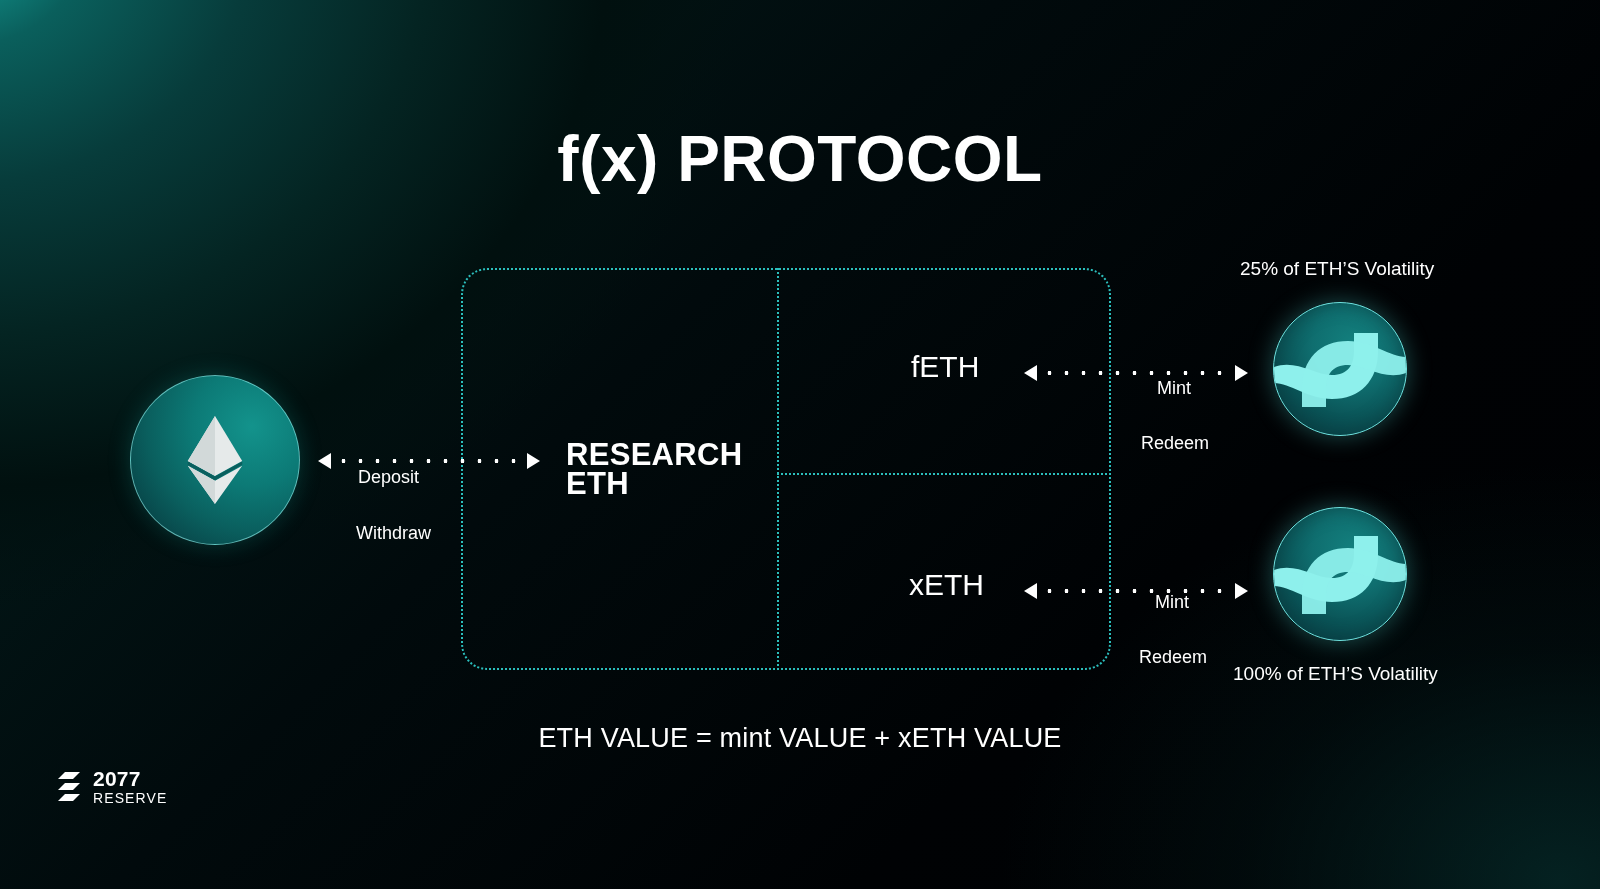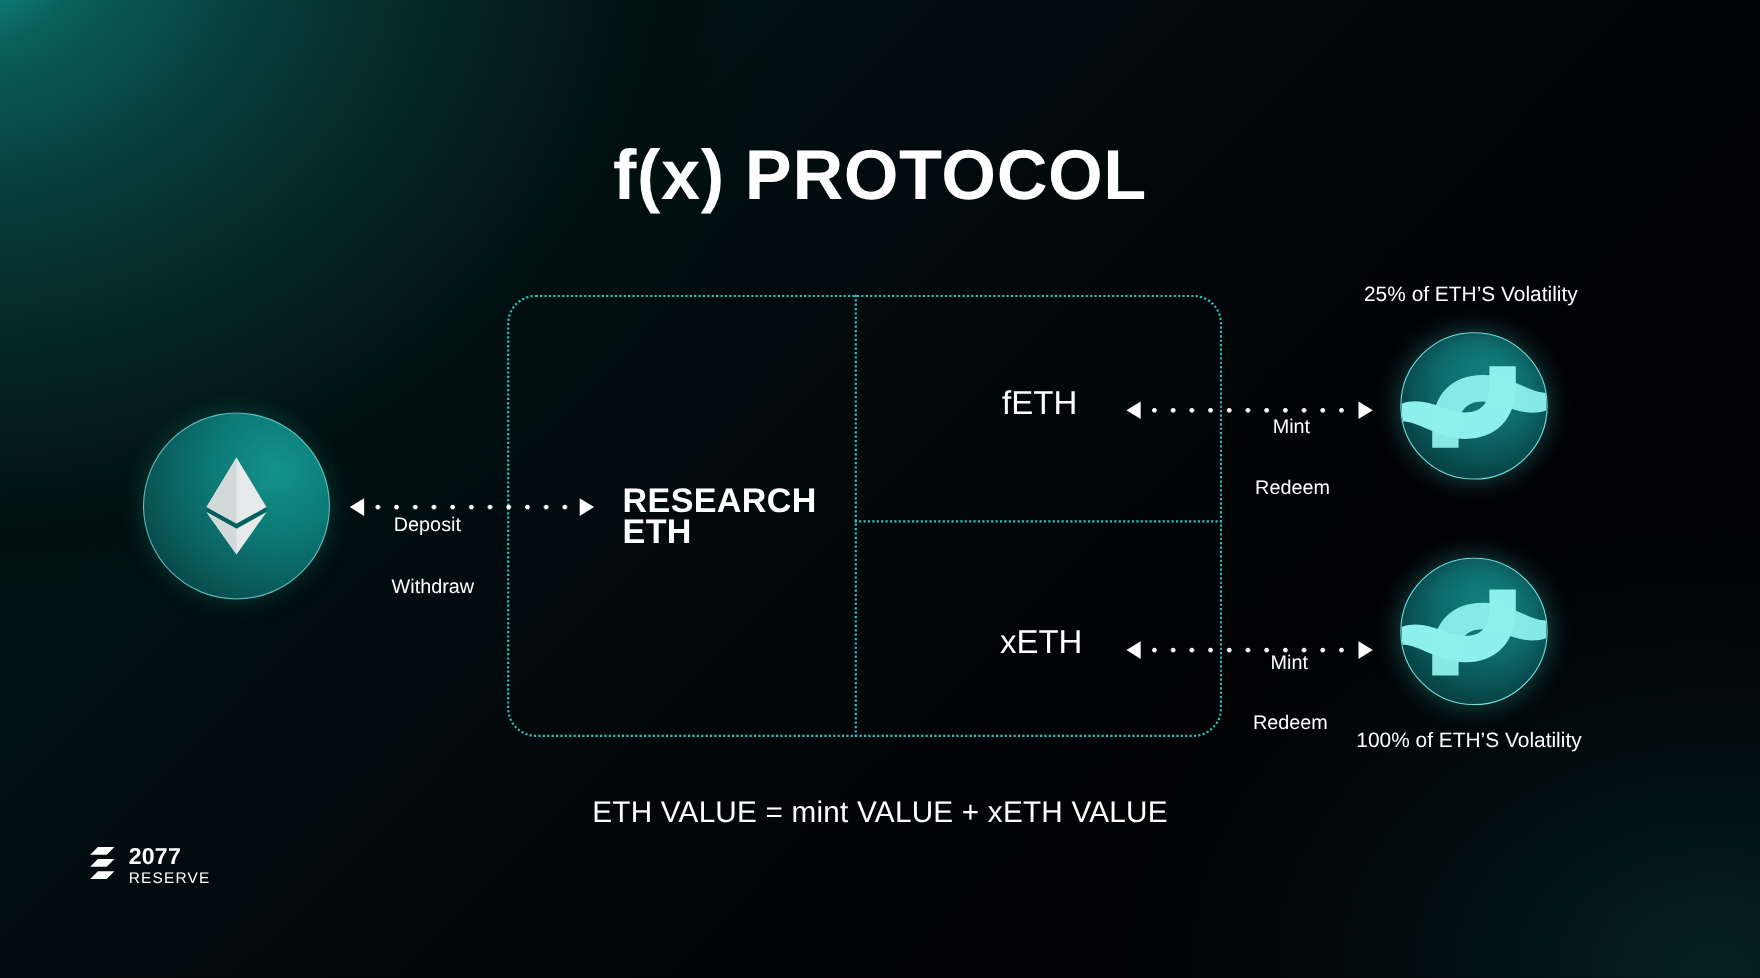--- a/index.html
+++ b/index.html
@@ -191,23 +191,24 @@
     color: #ffffff;
     font-size: 27px;
     font-weight: 500;
     letter-spacing: 0.2px;
     white-space: nowrap;
   }
 
   
   .brand {
     position: absolute;
-    left: 80px;
+    left: 56px;
     top: 768px;
     display: flex;
+    align-items: center;
     gap: 11px;
   }
   .brand-mark { width: 26px; height: 34px; display: block; }
   .brand-text { line-height: 1; }
   .brand-top {
     color: #ffffff;
     font-size: 21px;
     font-weight: 700;
     letter-spacing: 0.2px;
     display: block;

